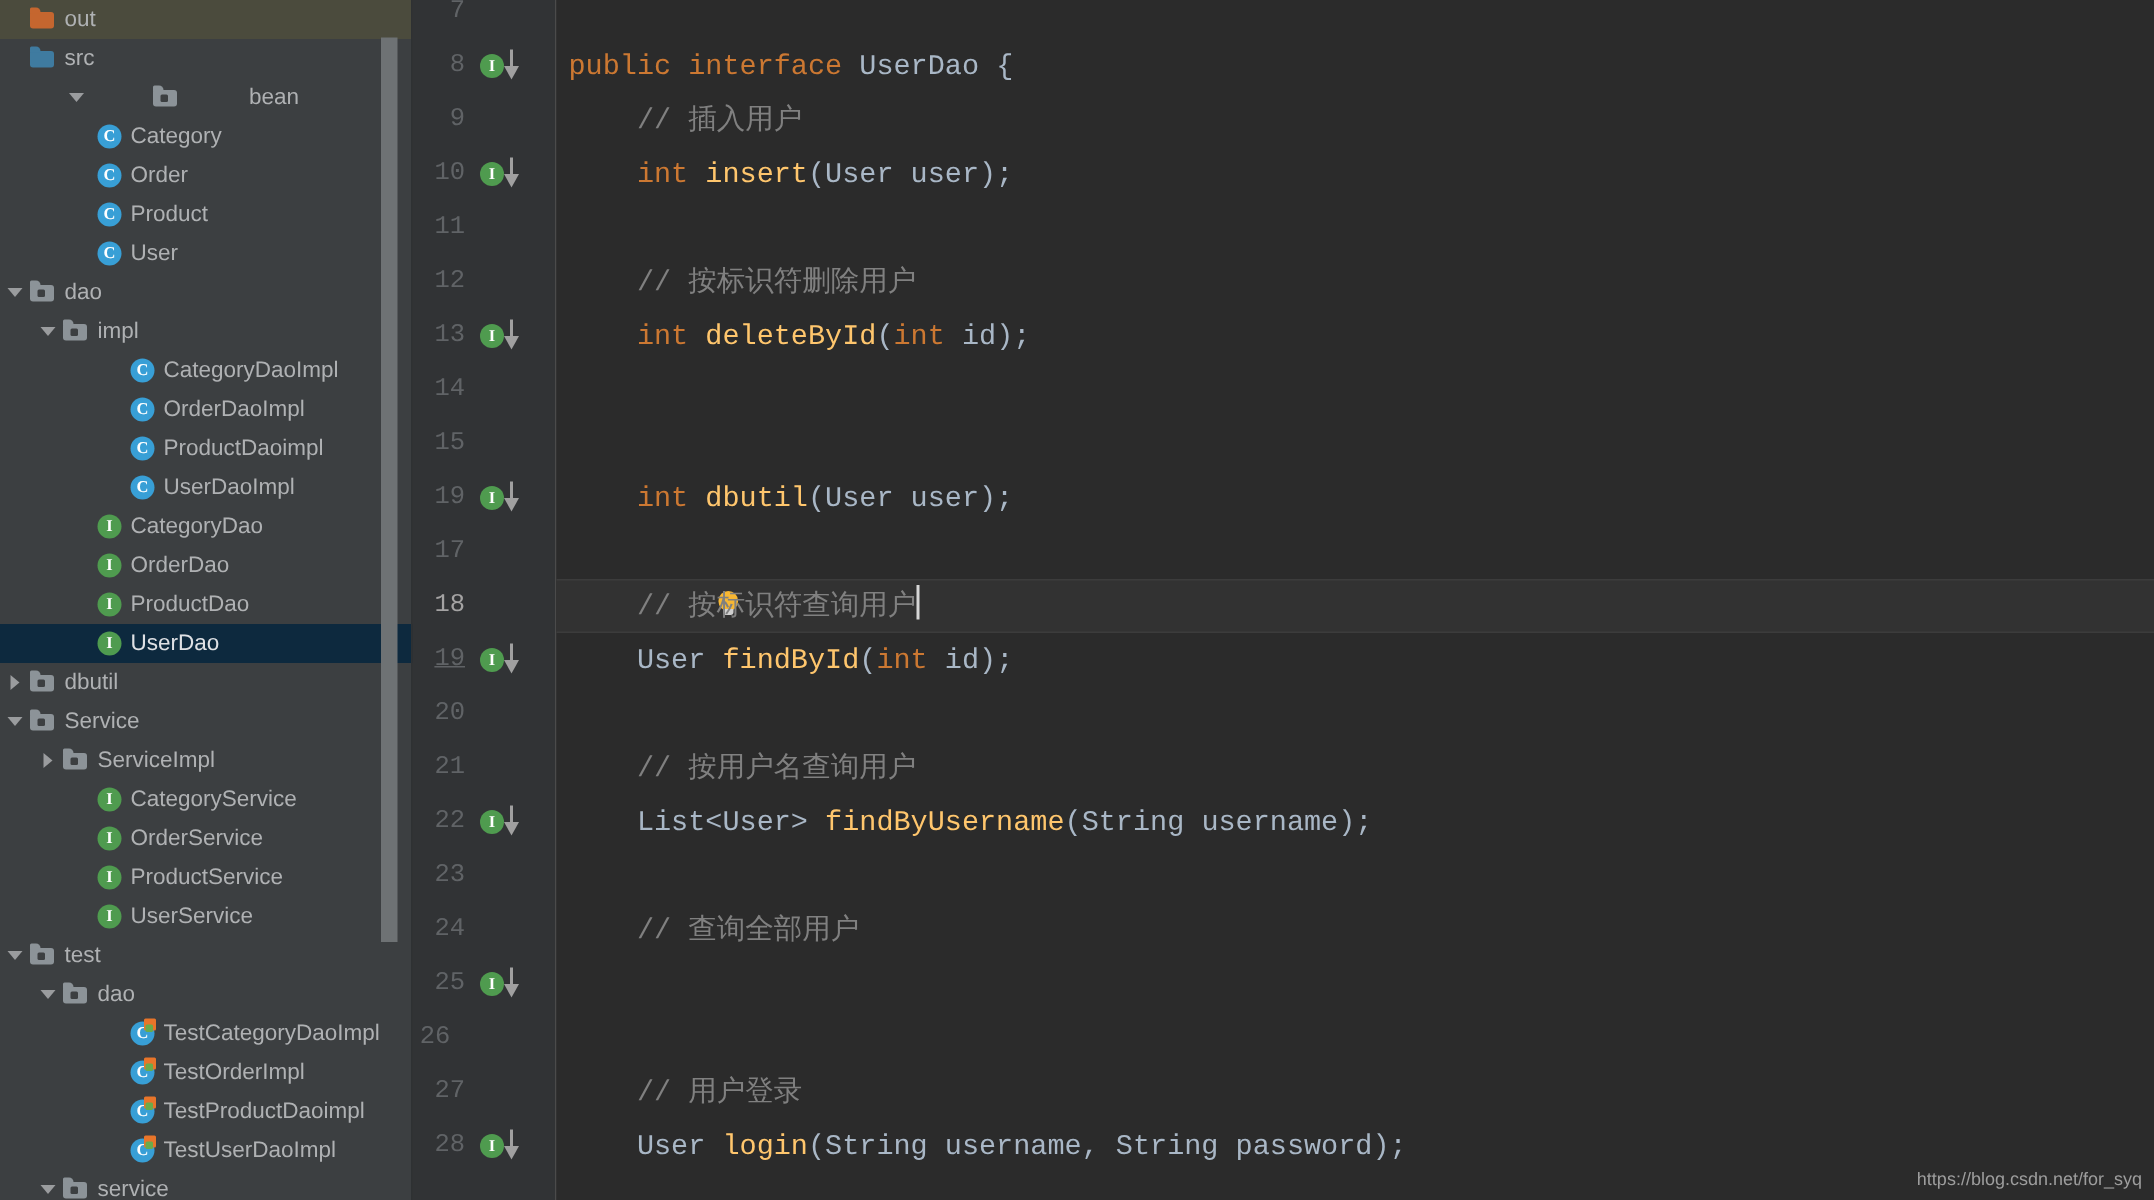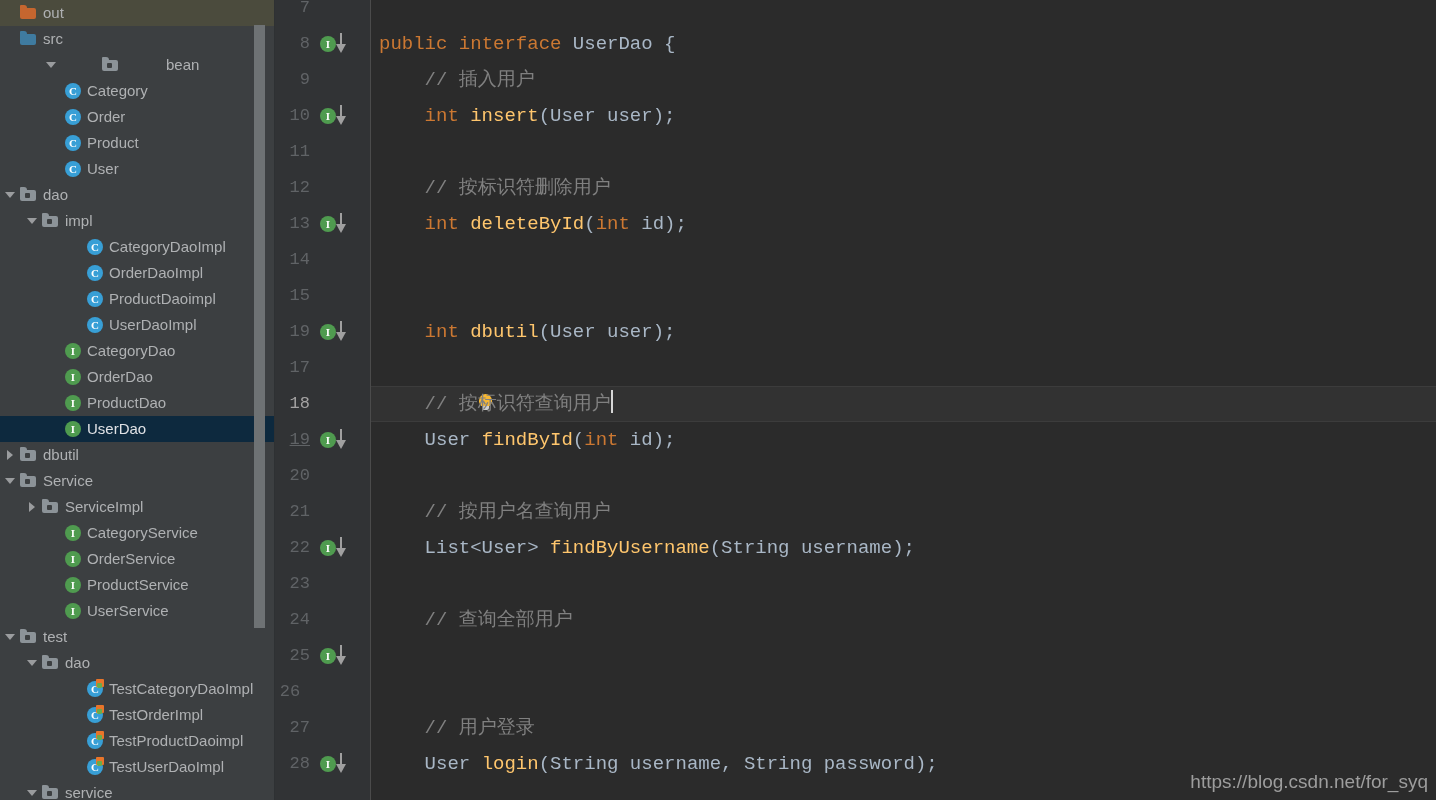--- a/index.html
+++ b/index.html
@@ -301,21 +301,21 @@
     height: 23px;
     background: #d6d6d6;
     vertical-align: -4px;
     margin-left: 0px;
   }
   #watermark {
     position: absolute;
     right: 8px;
     bottom: 7px;
     color: #9d9d9d;
-    font-size: 19px;
+    font-size: 12px;
     font-family: "Liberation Sans", sans-serif;
     z-index: 30;
   }
 </style>
 </head>
 <body>
 
 <div id="app">
 
   <div id="sidebar">

